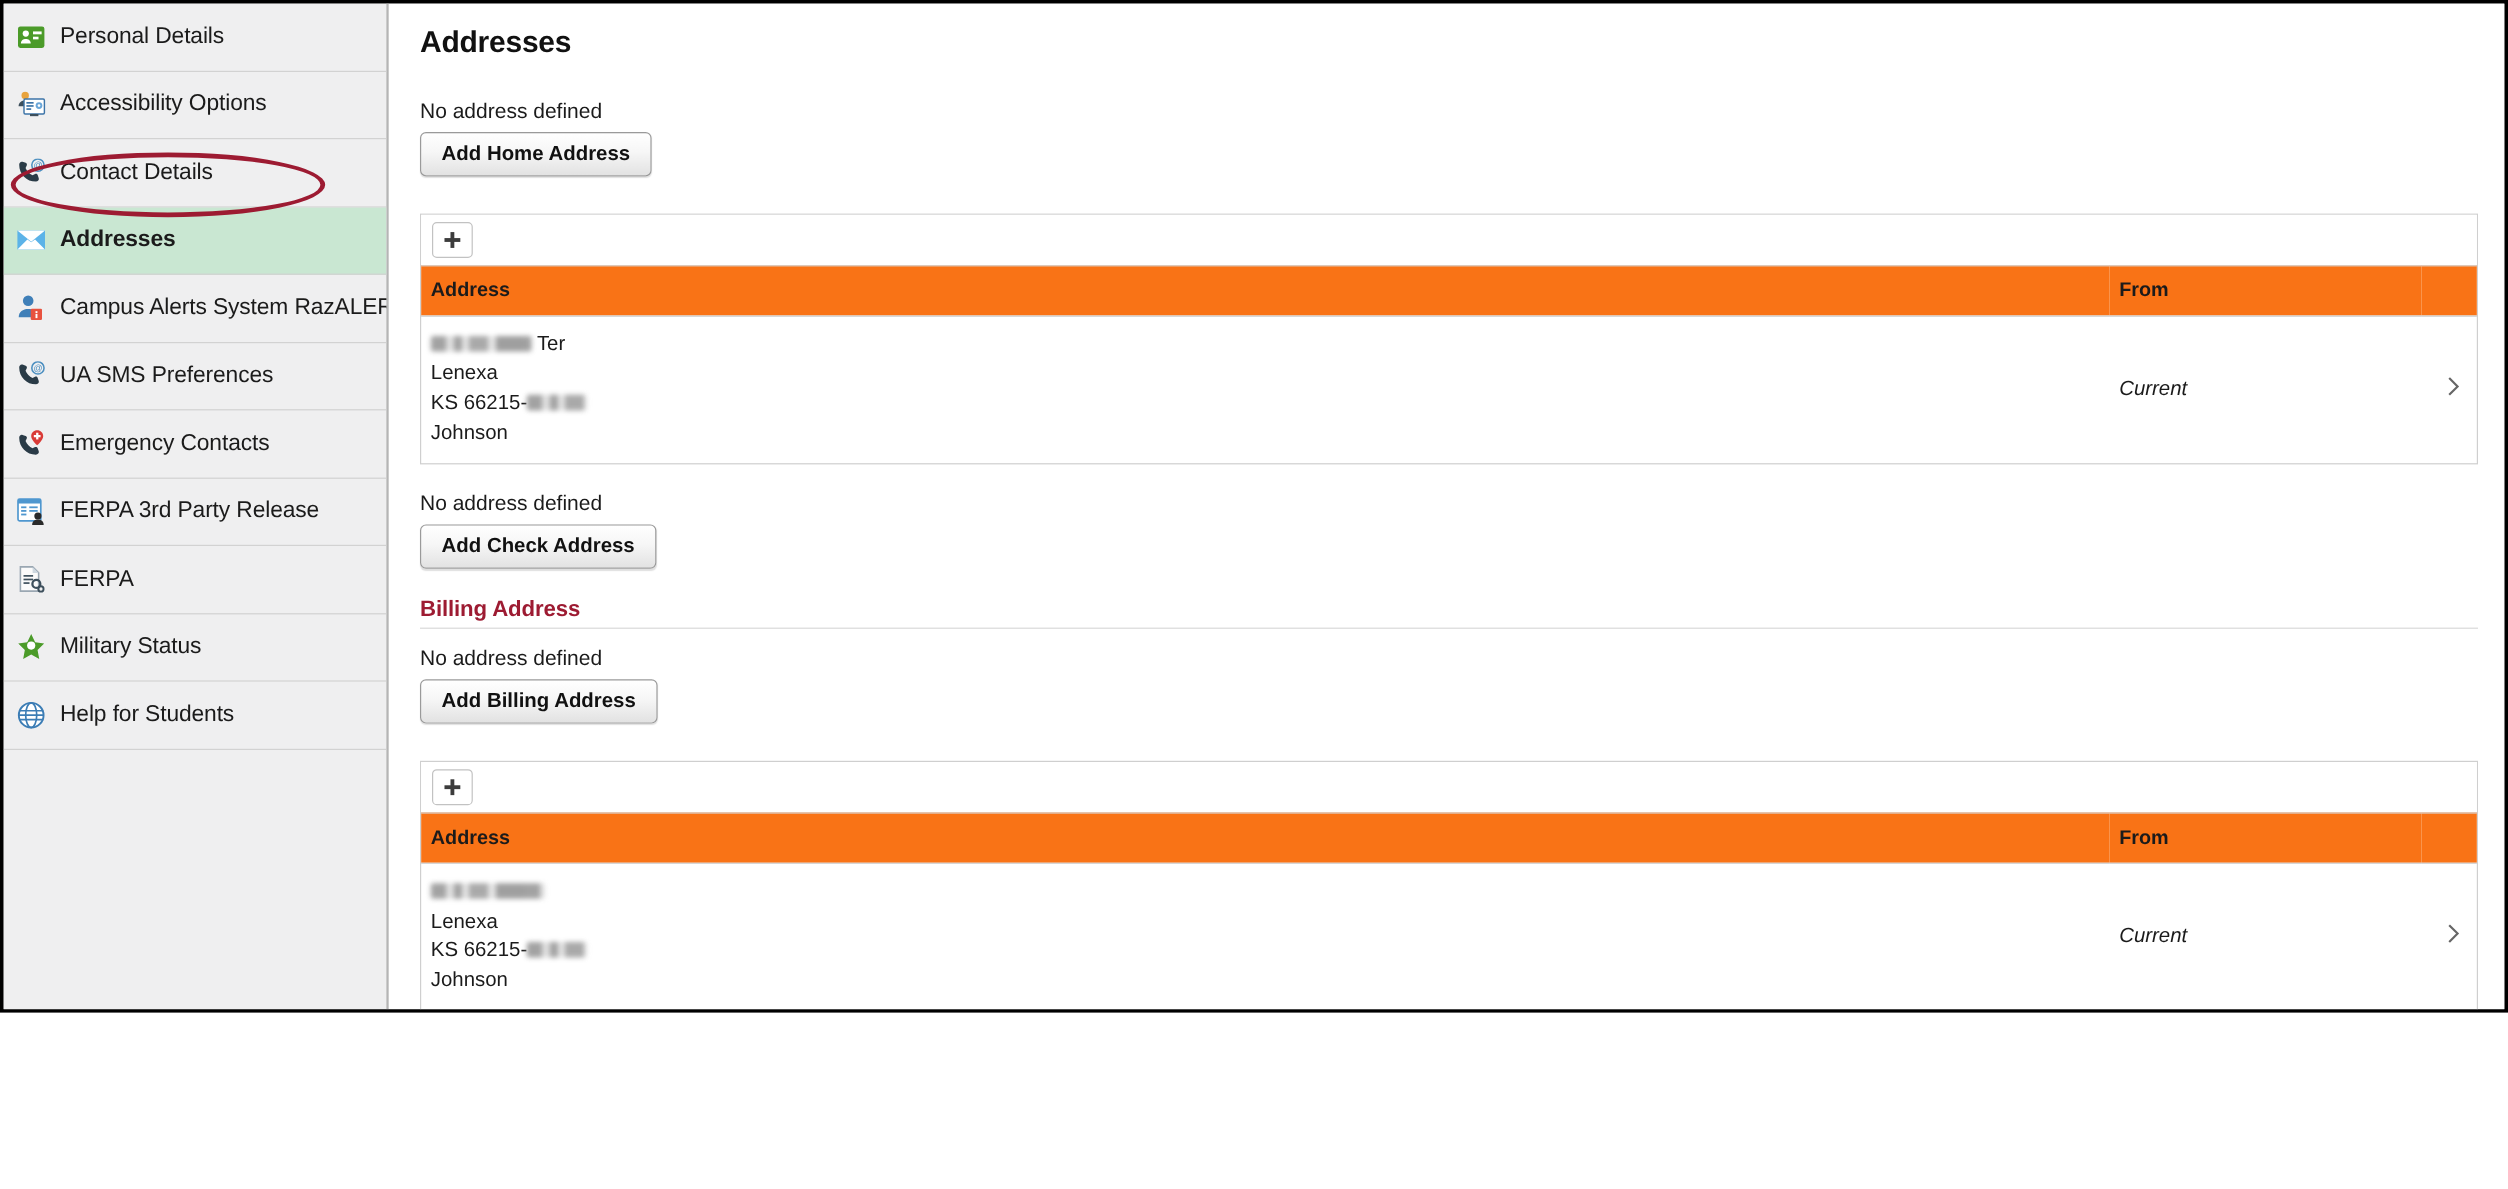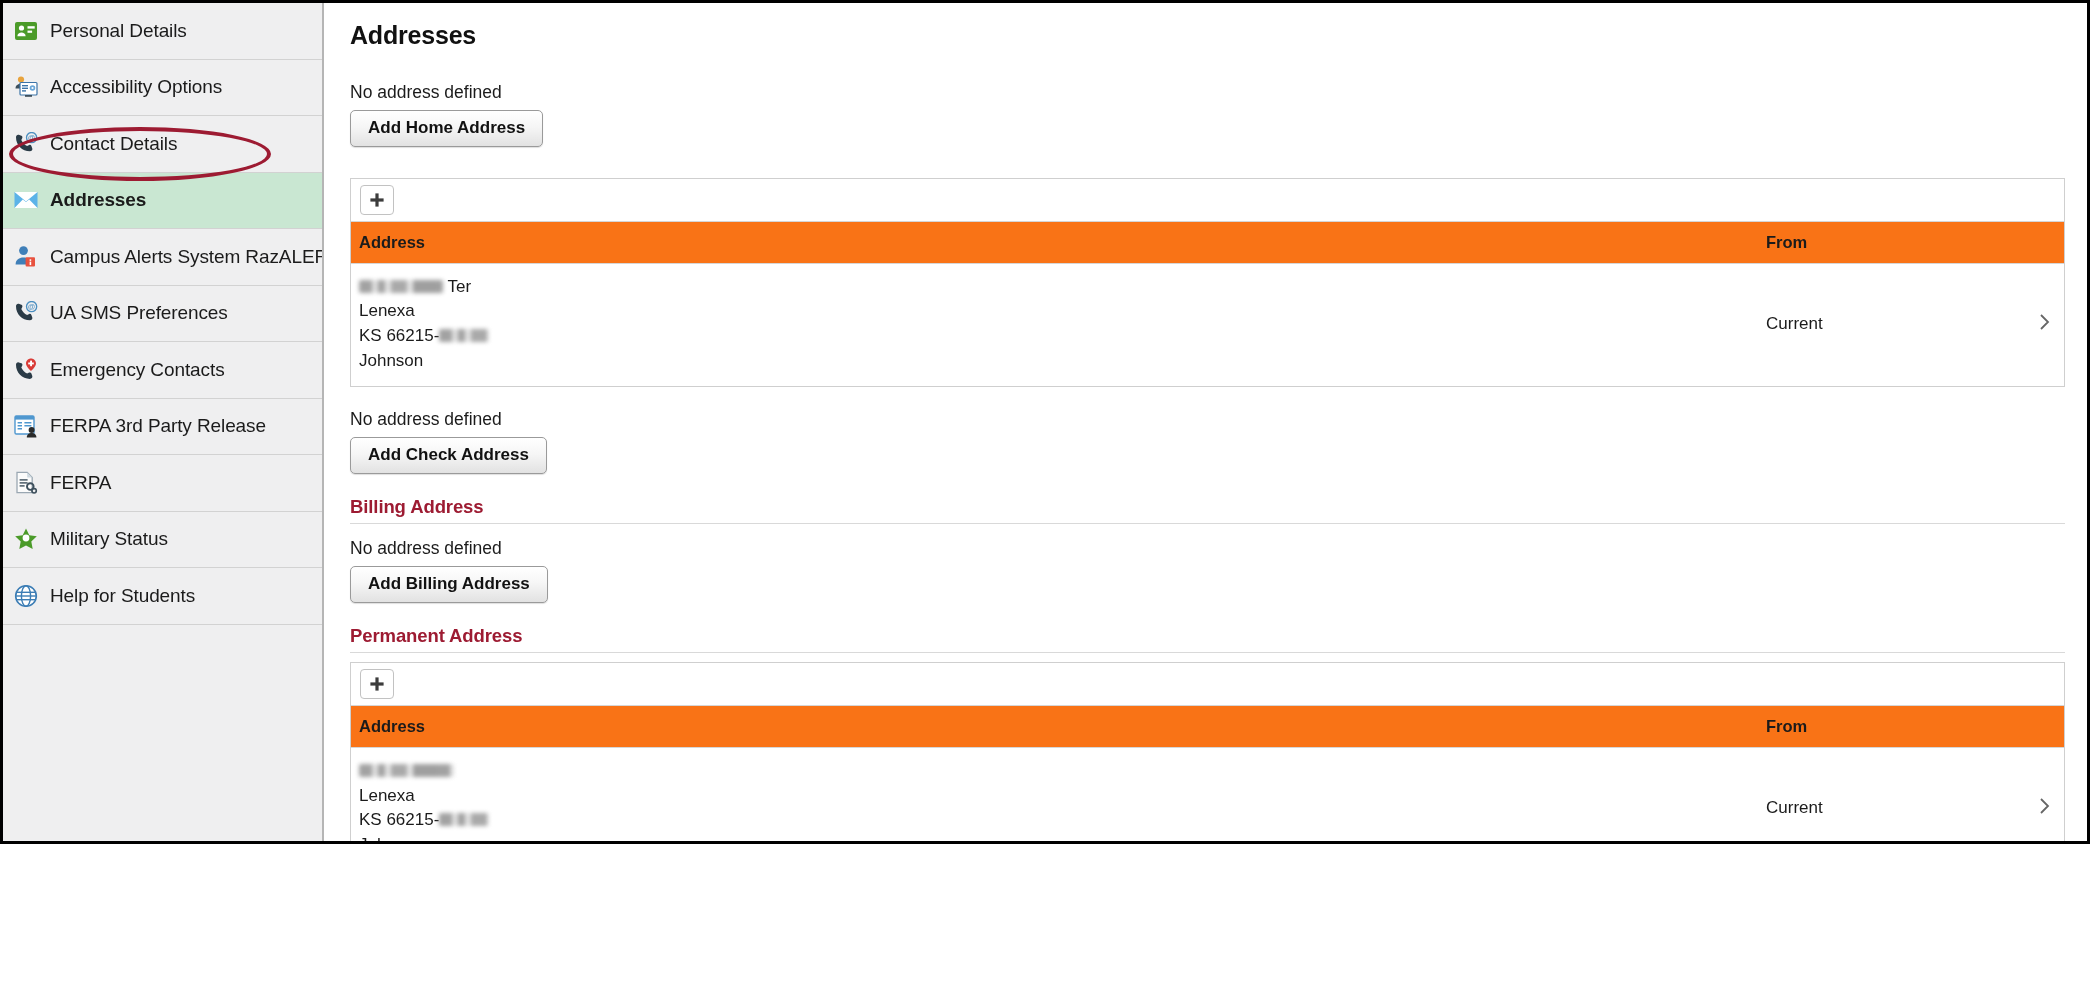--- a/index.html
+++ b/index.html
@@ -181,21 +181,21 @@
         #dddddd 26px, #dddddd 32px,
         #979797 32px, #979797 48px,
         #dedede 48px, #dedede 54px,
         #8a8a8a 54px, #8a8a8a 78px);
     filter: blur(2.2px);
     opacity: 0.82;
   }
   .redact.w1 { width: 84px; }
   .redact.w2 { width: 95px; }
   .redact.zip { width: 50px; height: 13px; }
-  .cell-from { font-size: 17px; color: #1b1b1b; text-align: left; }
+  .cell-from { font-size: 17px; color: #1b1b1b; text-align: left; font-style: italic; }
   .cell-chev { text-align: center; color: #5a5a5a; }
   .chev { display: inline-block; }
 </style>
 </head>
 <body>
 
 <div class="page">
 
   <div class="sidebar">
 
@@ -402,21 +402,20 @@
       <button class="btn">Add Check Address</button>
     </div>
 
     <div class="section">
       <div class="section-head">Billing Address</div>
       <div class="no-address">No address defined</div>
       <button class="btn">Add Billing Address</button>
     </div>
 
     <div class="section">
-      <div class="section-head">Permanent Address</div>
       <div class="grid">
         <div class="grid-toolbar">
           <div class="add-btn">
             <svg width="16" height="16" viewBox="0 0 16 16">
               <rect x="6.4" y="1.4" width="3.2" height="13.2" fill="#3c3c3c"></rect>
               <rect x="1.4" y="6.4" width="13.2" height="3.2" fill="#3c3c3c"></rect>
             </svg>
           </div>
         </div>
         <table class="addr">

